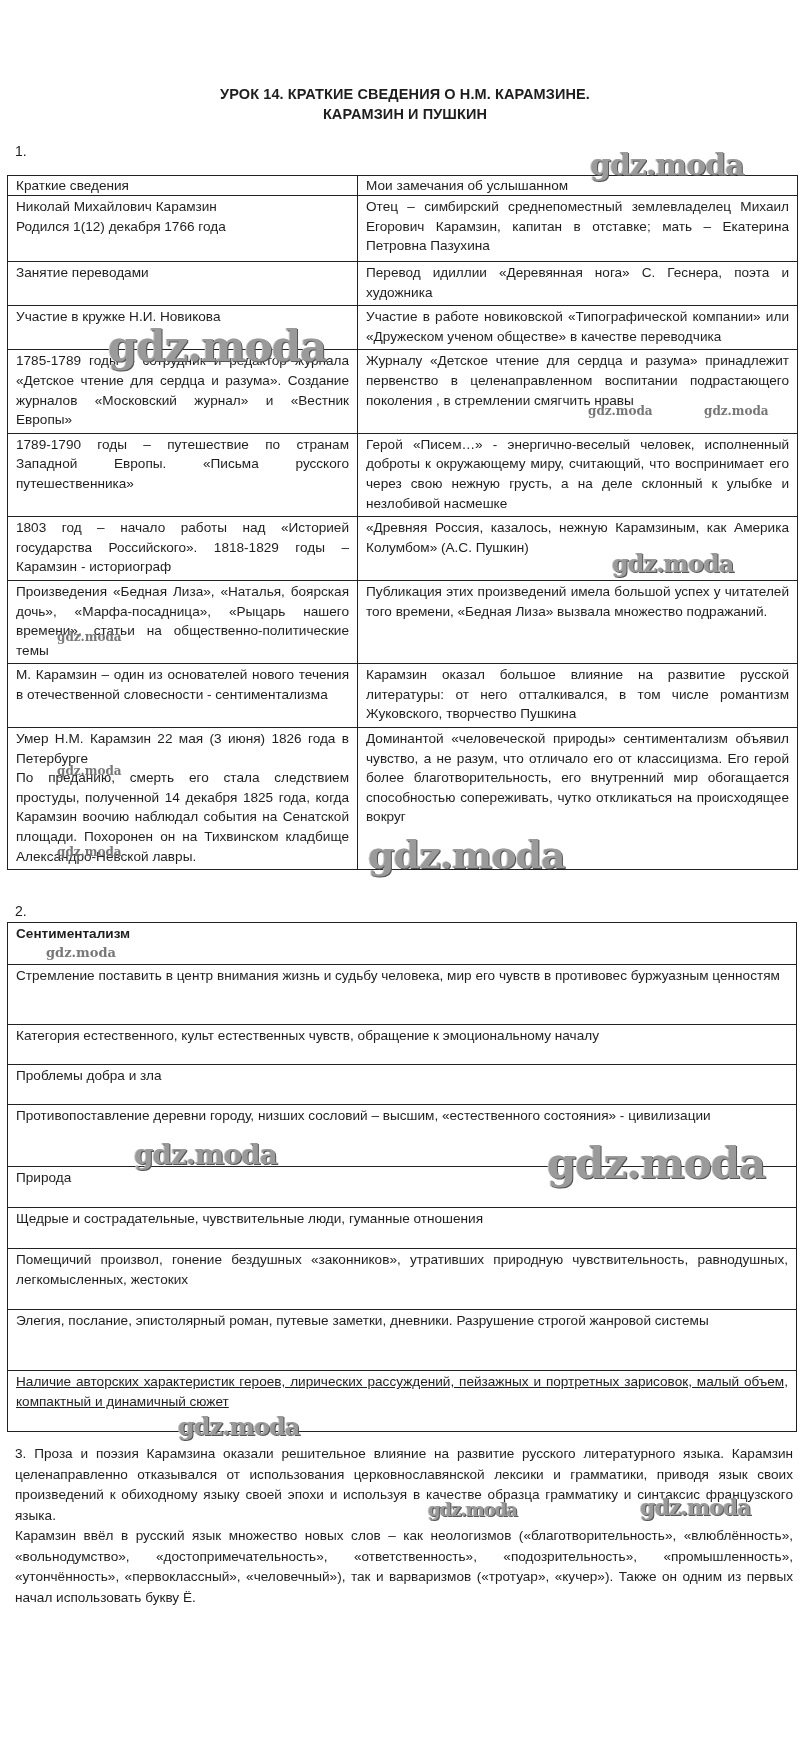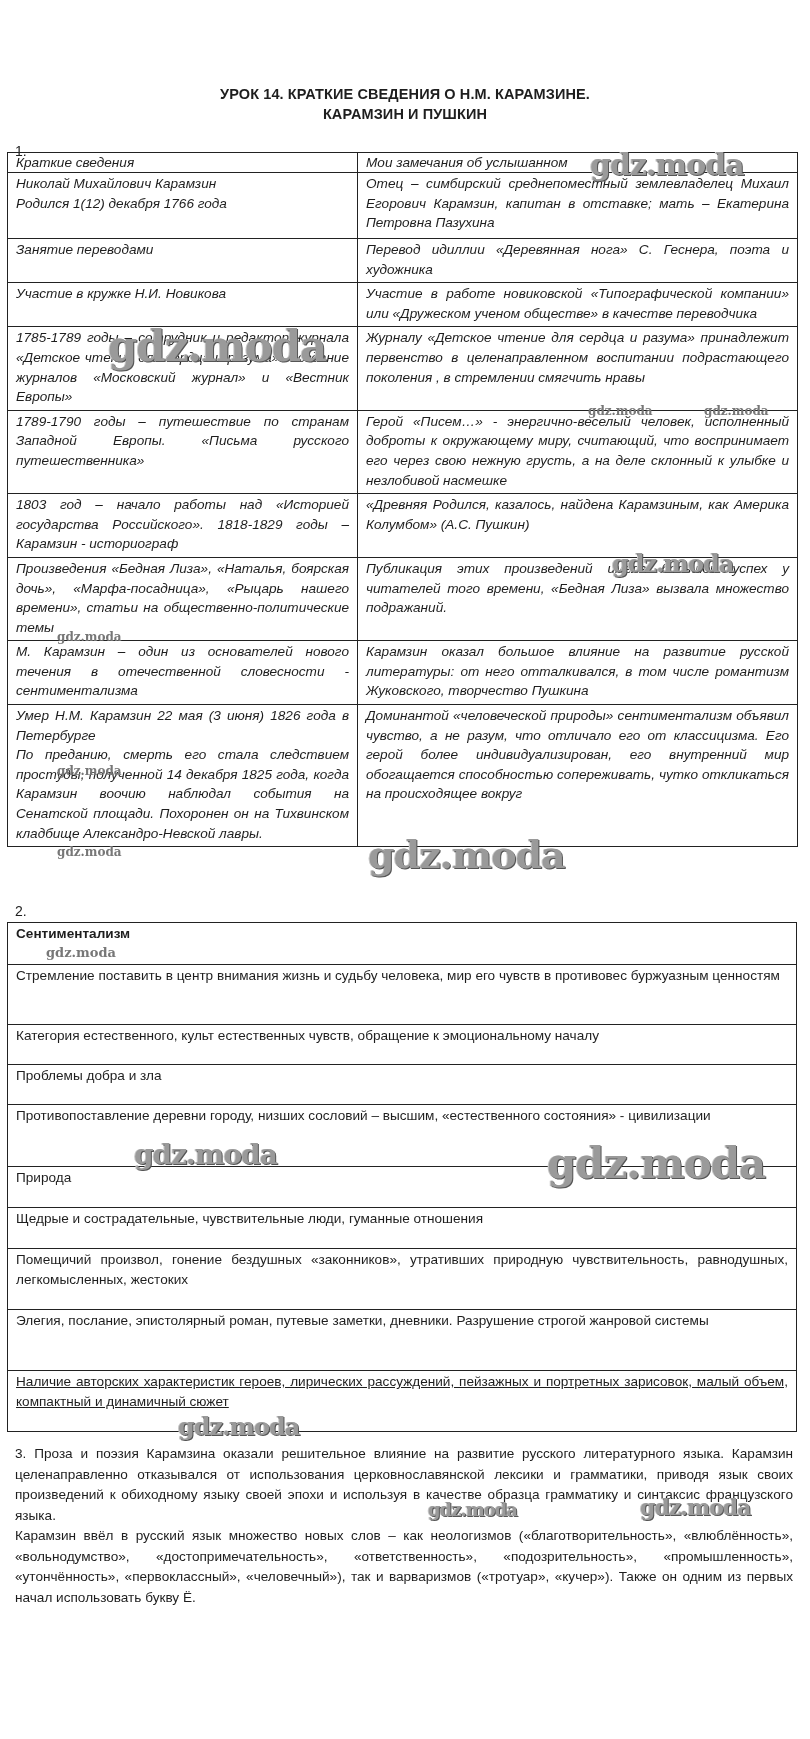--- a/index.html
+++ b/index.html
@@ -13,21 +13,21 @@
     position: absolute; left: 0; width: 810px; top: 84px;
     text-align: center; font-weight: bold; font-size: 14.5px; line-height: 20px;
     letter-spacing: 0.1px;
   }
   .num { position: absolute; font-size: 14px; left: 15px; }
   table { border-collapse: collapse; position: absolute; table-layout: fixed; }
   td {
     border: 1.5px solid #222; vertical-align: top; font-size: 13.6px;
     line-height: 19.6px; padding: 1px 8px 3px 8px; text-align: justify;
   }
-  #t1 { left: 7px; top: 152px; width: 790px; font-style: italic; }
+  #t1 { left: 7px; top: 175px; width: 790px; }
   #t1 col.c1 { width: 350px; }
   #t1 col.c2 { width: 440px; }
   #t2 { left: 7px; top: 922px; width: 790px; }
   #t2 td { padding: 1px 8px 2px 8px; }
   .bold { font-weight: bold; }
   .para {
     position: absolute; left: 15px; width: 778px; font-size: 13.6px;
     line-height: 20.5px; text-align: justify;
   }
   .wm {
@@ -80,36 +80,36 @@
     <tr>
       <td>1785-1789 годы – сотрудник и редактор журнала «Детское чтение для сердца и разума». Создание журналов «Московский журнал» и «Вестник Европы»</td>
       <td>Журналу «Детское чтение для сердца и разума» принадлежит первенство в целенаправленном воспитании подрастающего поколения , в стремлении смягчить нравы</td>
     </tr>
     <tr>
       <td>1789-1790 годы – путешествие по странам Западной Европы. «Письма русского путешественника»</td>
       <td>Герой «Писем…» - энергично-веселый человек, исполненный доброты к окружающему миру, считающий, что воспринимает его через свою нежную грусть, а на деле склонный к улыбке и незлобивой насмешке</td>
     </tr>
     <tr>
       <td>1803 год – начало работы над «Историей государства Российского». 1818-1829 годы – Карамзин - историограф</td>
-      <td>«Древняя Родился, казалось, найдена Карамзиным, как Америка Колумбом» (А.С. Пушкин)</td>
+      <td>«Древняя Россия, казалось, нежную Карамзиным, как Америка Колумбом» (А.С. Пушкин)</td>
     </tr>
     <tr>
       <td>Произведения «Бедная Лиза», «Наталья, боярская дочь», «Марфа-посадница», «Рыцарь нашего времени», статьи на общественно-политические темы</td>
       <td>Публикация этих произведений имела большой успех у читателей того времени, «Бедная Лиза» вызвала множество подражаний.</td>
     </tr>
     <tr>
       <td>М. Карамзин – один из основателей нового течения в отечественной словесности - сентиментализма</td>
       <td>Карамзин оказал большое влияние на развитие русской литературы: от него отталкивался, в том числе романтизм Жуковского, творчество Пушкина</td>
     </tr>
     <tr>
       <td>
         <div>Умер Н.М. Карамзин 22 мая (3 июня) 1826 года в Петербурге</div>
         <div>По преданию, смерть его стала следствием простуды, полученной 14 декабря 1825 года, когда Карамзин воочию наблюдал события на Сенатской площади. Похоронен он на Тихвинском кладбище Александро-Невской лавры.</div>
       </td>
-      <td>Доминантой «человеческой природы» сентиментализм объявил чувство, а не разум, что отличало его от классицизма. Его герой более индивидуализирован, его внутренний мир обогащается способностью сопереживать, чутко откликаться на происходящее вокруг</td>
+      <td>Доминантой «человеческой природы» сентиментализм объявил чувство, а не разум, что отличало его от классицизма. Его герой более благотворительность, его внутренний мир обогащается способностью сопереживать, чутко откликаться на происходящее вокруг</td>
     </tr>
   </tbody>
     </table>
 
   <div class="num" style="top:903px;">2.</div>
 
   <table id="t2">
     <tbody>
         <tr style="height:42px;">
       <td class="bold">Сентиментализм</td>

